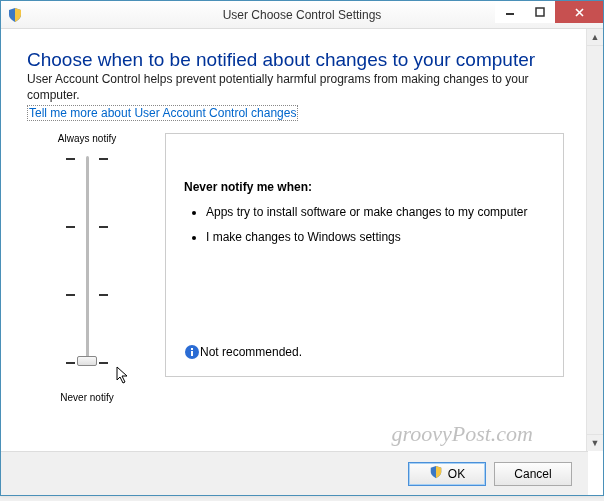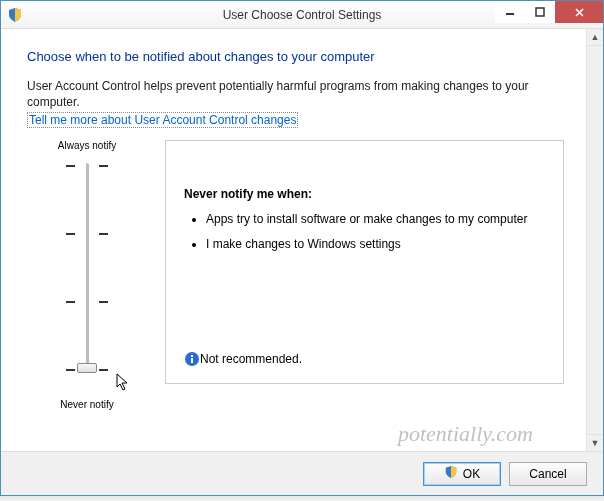--- a/index.html
+++ b/index.html
@@ -11,41 +11,41 @@
 .tb-btns { margin-left: auto; display: flex; height: 100%; }
 .tb-btn { width: 30px; height: 22px; display: flex; align-items: center; justify-content: center; font-size: 11px; color: #333; cursor: pointer; }
 .tb-btn.close { width: 48px; background: #c75050; color: #fff; }
 .tb-btn.min, .tb-btn.max { background: #fff; }
 .client { position: absolute; top: 28px; bottom: 44px; left: 0; right: 0; display: flex; }
 .content { flex: 1; padding: 20px 22px 10px 26px; overflow: hidden; }
 .scrollbar { width: 17px; background: #f0f0f0; border-left: 1px solid #e3e3e3; position: relative; }
 .sb-arrow { height: 17px; display: flex; align-items: center; justify-content: center; color: #555; font-size: 9px; }
 .sb-arrow.top { border-bottom: 1px solid #e3e3e3; }
 .sb-arrow.bot { position: absolute; bottom: 0; left: 0; right: 0; border-top: 1px solid #e3e3e3; }
-h1 { color: #003399; font-weight: 400; font-size: 13px; margin-bottom: 14px; }
+h1 { color: #003399; font-weight: 400; font-size: 19px; }
 .desc { font-size: 12px; color: #222; line-height: 1.35; }
 .link { color: #0066cc; font-size: 12px; text-decoration: none; border: 1px dotted #888; display: inline-block; margin-top: 2px; padding: 0 1px; }
 .main { display: flex; margin-top: 12px; gap: 18px; }
 .slider-col { width: 120px; text-align: center; font-size: 10px; }
 .top-label { margin-bottom: 8px; }
 .bot-label { margin-top: 24px; }
 .slider-track-wrap { height: 216px; display: flex; justify-content: center; position: relative; }
 .track { width: 3px; background: #bbb; border-radius: 2px; position: relative; margin: 4px 0; }
 .tick-row { position: absolute; width: 42px; left: 50%; transform: translateX(-50%); display: flex; justify-content: space-between; }
 .tick { width: 9px; height: 1.5px; background: #333; }
 .tick-row.t0 { top: 2px; } .tick-row.t1 { top: 70px; } .tick-row.t2 { top: 138px; } .tick-row.t3 { top: 206px; }
 .thumb { position: absolute; left: 50%; transform: translateX(-50%); bottom: -2px; width: 20px; height: 10px; background: linear-gradient(#f8f8f8,#e0e0e0); border: 1px solid #888; border-radius: 2px; cursor: pointer; }
 .cursor { position: absolute; left: 89px; top: 214px; pointer-events: none; }
 .infobox { flex: 1; border: 1px solid #ccc; padding: 18px 18px 14px 18px; font-size: 12px; position: relative; height: 244px; }
 .infobox b.title { font-size: 12px; display: block; margin-bottom: 10px; margin-top: 28px; }
 .infobox ul { list-style: disc; padding-left: 22px; }
 .infobox li { margin-bottom: 8px; line-height: 1.35; }
 .not-rec { position: absolute; bottom: 16px; left: 18px; display: flex; align-items: center; }
 .info-icon { width: 16px; height: 16px; }
-.btnbar { position: absolute; bottom: 0; left: 0; right: 0; height: 44px; background: #f0f0f0; border-top: 1px solid #ddd; display: flex; align-items: center; justify-content: flex-end; padding-right: 16px; gap: 8px; }
+.btnbar { position: absolute; bottom: 0; left: 0; right: 15px; height: 44px; background: #f0f0f0; border-top: 1px solid #ddd; display: flex; align-items: center; justify-content: flex-end; padding-right: 16px; gap: 8px; }
 .btn { min-width: 78px; height: 24px; background: linear-gradient(#fdfdfd,#e8e8e8); border: 1px solid #aaa; font-size: 12px; display: flex; align-items: center; justify-content: center; gap: 5px; cursor: pointer; padding: 0 10px; }
 .btn.default { border-color: #4a90d9; box-shadow: inset 0 0 0 1px #a6d0f5; }
 .watermark { position: absolute; right: 70px; bottom: 48px; font-family: Georgia, serif; font-style: italic; font-size: 22px; color: rgba(140,140,140,.55); pointer-events: none; }
 </style>
 </head>
 <body>
 
 <div class="window">
 
   <div class="titlebar">
@@ -143,14 +143,14 @@
             <path d="M8 1 L14 3 V8 C14 12 8 15 8 15 C8 15 2 12 2 8 V3 Z" fill="#3b78c4"></path>
             <path d="M8 1 L14 3 V8 C14 12 8 15 8 15 V1 Z" fill="#f5c542"></path>
           </svg></span>
       <span>OK</span>
     </button>
     <button class="btn">
       <span>Cancel</span>
     </button>
   </div>
 
-  <div class="watermark">potentially.com</div>
+  <div class="watermark">groovyPost.com</div>
 </div>
 
 </body></html>

